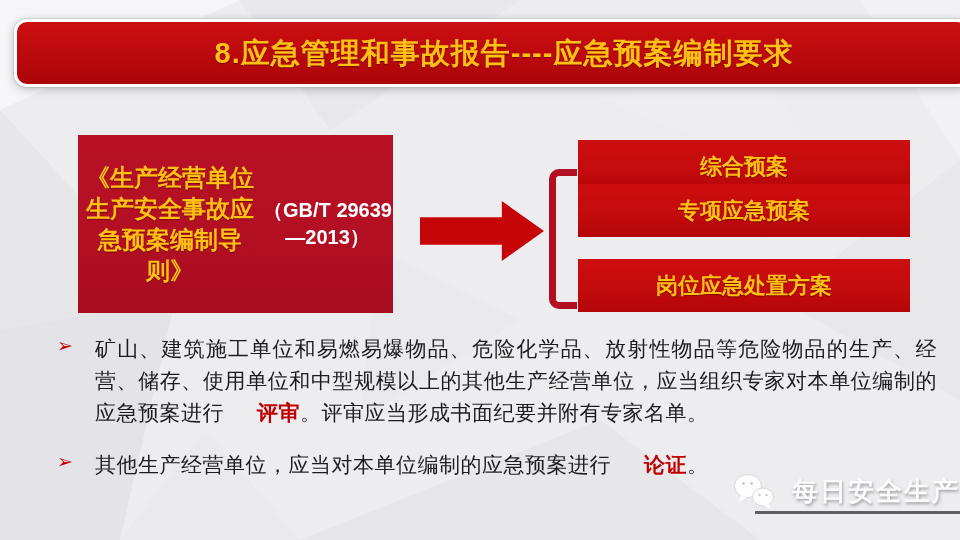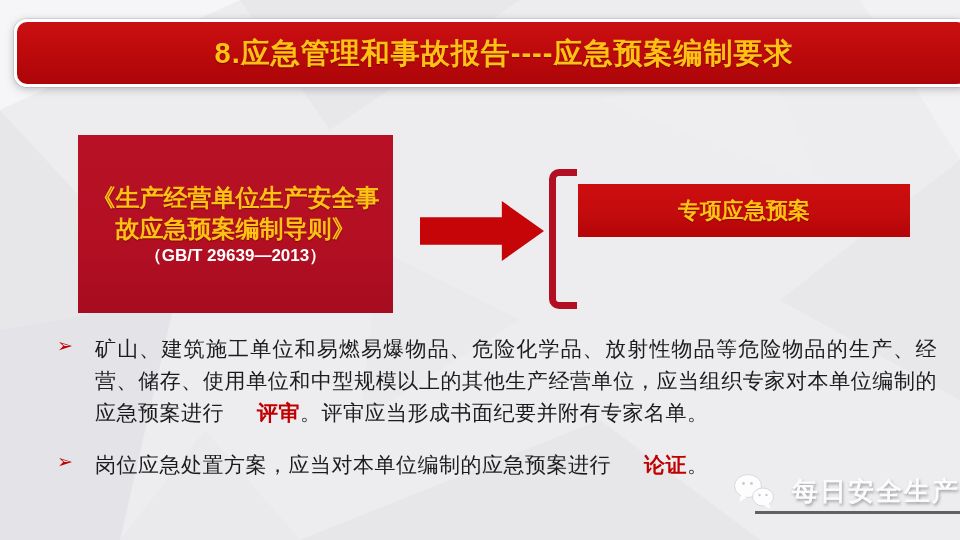--- a/index.html
+++ b/index.html
@@ -11,25 +11,25 @@
     background:linear-gradient(180deg,#CB0F12 0%,#BE0A0D 45%,#AC0508 100%);
     border:3px solid #ffffff;border-radius:13px;
     box-shadow:0 2px 8px rgba(90,90,100,.40),0 0 0 1px rgba(205,205,210,.55);padding-left:24px;}
   .banner h1{margin:0;height:62px;line-height:62px;text-align:center;
     font-size:29px;font-weight:700;color:#FFC114;letter-spacing:1px;
     text-shadow:0 1px 1px rgba(80,0,0,.55);}
 
   
   .src-box{position:absolute;left:78px;top:135px;width:315px;height:178px;
     background:linear-gradient(180deg,#B81126 0%,#B30F23 60%,#A70C1F 100%);
-    display:flex;flex-direction:column;justify-content:center;align-items:center;
+    display:flex;justify-content:center;align-items:center;
     text-align:center;}
   .src-title{width:300px;font-size:24px;line-height:31px;font-weight:700;color:#FFC114;
     text-shadow:0 1px 1px rgba(70,0,0,.5);}
-  .src-sub{font-size:17px;font-weight:700;color:#ffffff;}
+  .src-sub{font-size:20px;font-weight:700;color:#ffffff;}
 
   
   .arrow{position:absolute;left:420px;top:201px;width:124px;height:60px;background:#C60509;
     clip-path:polygon(0 27%,66% 27%,66% 0,100% 50%,66% 100%,66% 73%,0 73%);}
 
   
   .bracket{position:absolute;left:549px;top:169px;width:21px;height:126px;
     border:7px solid #B30F23;border-right:none;border-radius:10px 0 0 10px;}
 
   
@@ -81,30 +81,32 @@
 
   <div class="src-box">
     <div class="src-title">《生产经营单位生产安全事故应急预案编制导则》</div>
     <div class="src-sub">（GB/T 29639—2013）</div>
   </div>
 
   <div class="arrow"></div>
 
   <div class="bracket"></div>
 
+  <div class="plan plan-0">综合预案</div>
   <div class="plan plan-1">专项应急预案</div>
+  <div class="plan plan-2">岗位应急处置方案</div>
 
   <div class="bullet bullet-0">
     <span class="marker">➢</span>
     <p class="btext"><span>矿山、建筑施工单位和易燃易爆物品、危险化学品、放射性物品等危险物品的生产、经营、储存、使用单位和中型规模以上的其他生产经营单位，应当组织专家对本单位编制的应急预案进行</span><span class="em">评审</span><span>。评审应当形成书面纪要并附有专家名单。</span></p>
   </div>
 
   <div class="bullet bullet-1">
     <span class="marker">➢</span>
-    <p class="btext"><span>岗位应急处置方案，应当对本单位编制的应急预案进行</span><span class="em">论证</span><span>。</span></p>
+    <p class="btext"><span>其他生产经营单位，应当对本单位编制的应急预案进行</span><span class="em">论证</span><span>。</span></p>
   </div>
 
   <div class="watermark">
     <svg width="42" height="38" viewBox="0 0 42 38" xmlns="http://www.w3.org/2000/svg">
       <ellipse cx="15" cy="14" rx="13.5" ry="11.5" fill="#FDFDFE" stroke="#D9D9DD" stroke-width="1"></ellipse>
       <polygon points="8,23 6,30 14,25" fill="#FDFDFE"></polygon>
       <circle cx="10.5" cy="11.5" r="1.4" fill="#C9C9CE"></circle>
       <circle cx="18.5" cy="11.5" r="1.4" fill="#C9C9CE"></circle>
       <ellipse cx="30" cy="25" rx="10.5" ry="9" fill="#FDFDFE" stroke="#D9D9DD" stroke-width="1"></ellipse>
       <polygon points="36,32 38,37 31,33.5" fill="#FDFDFE"></polygon>

